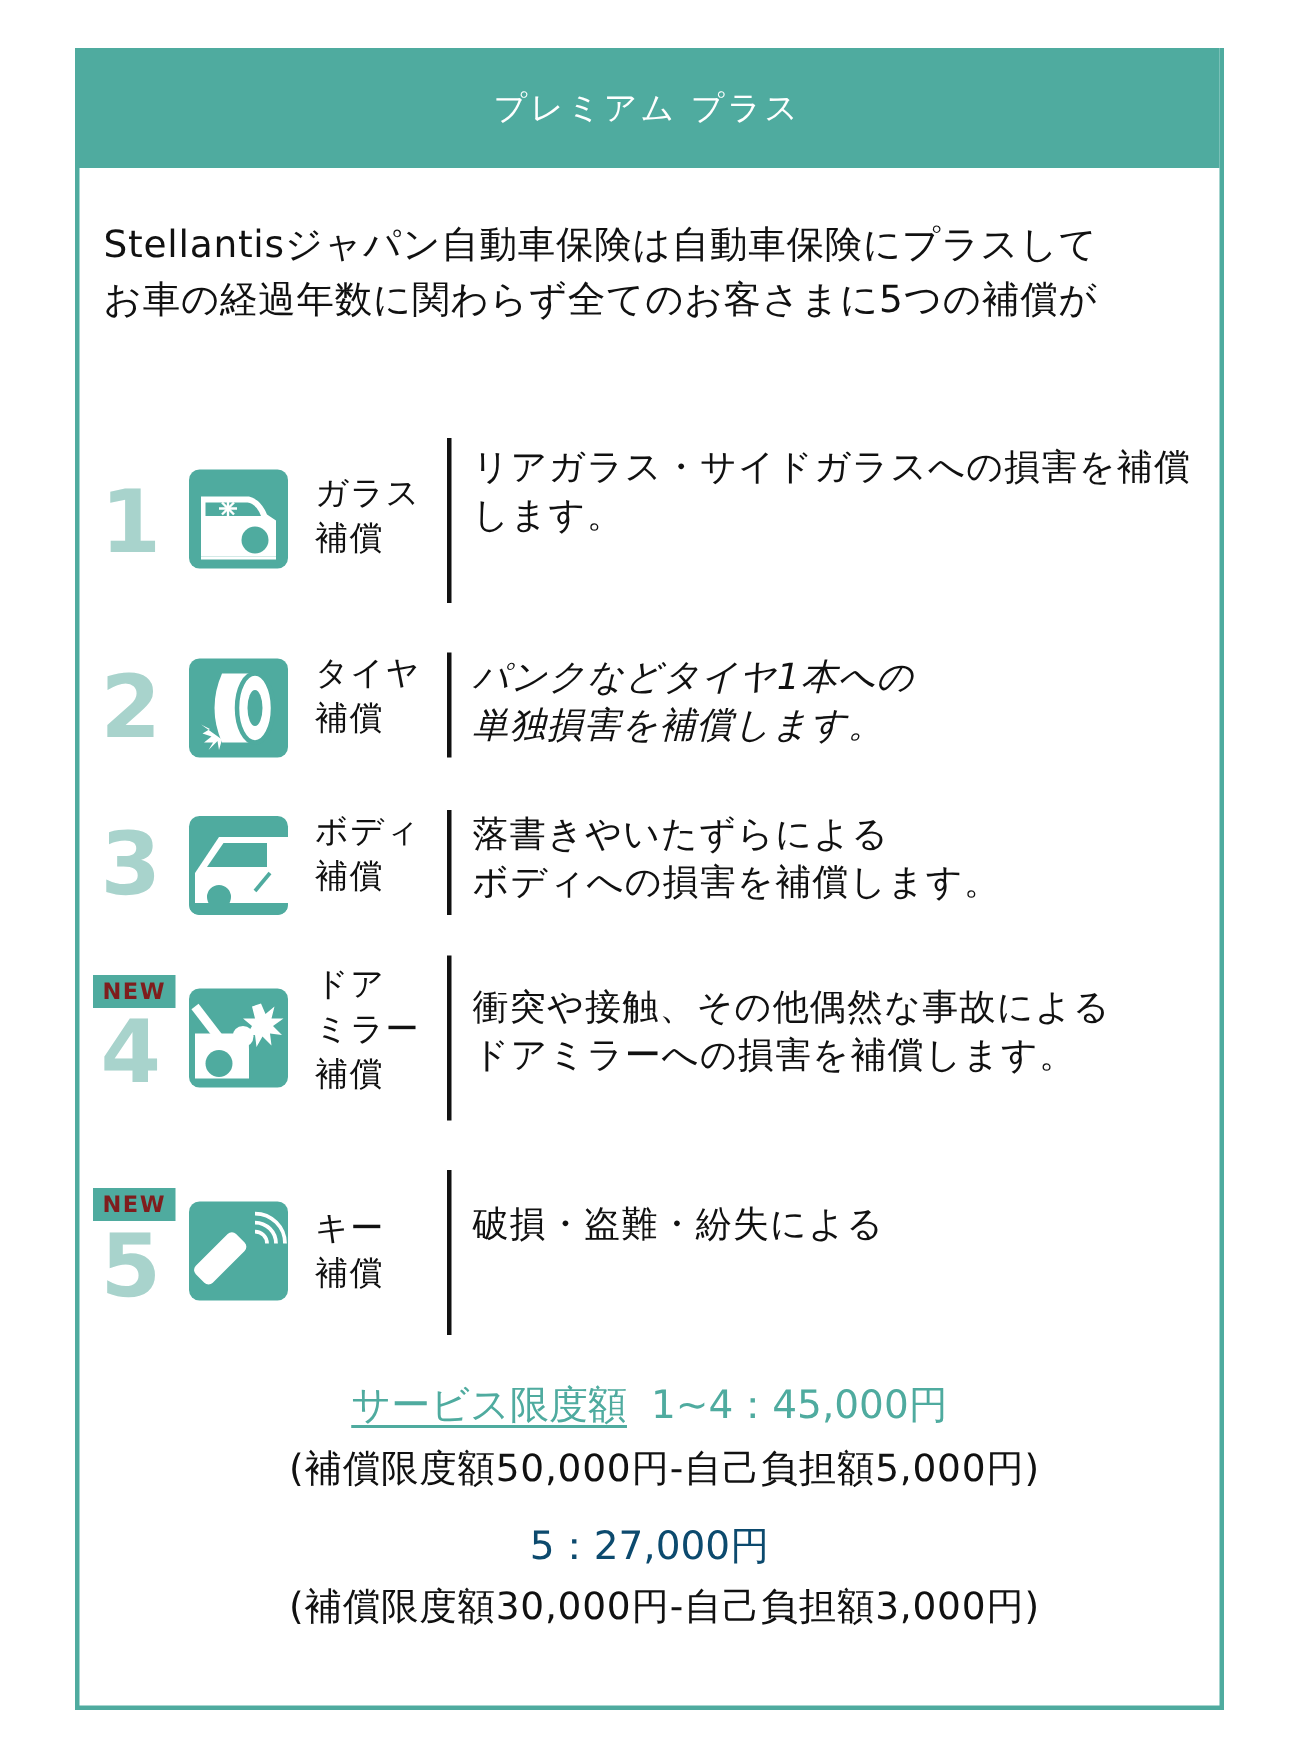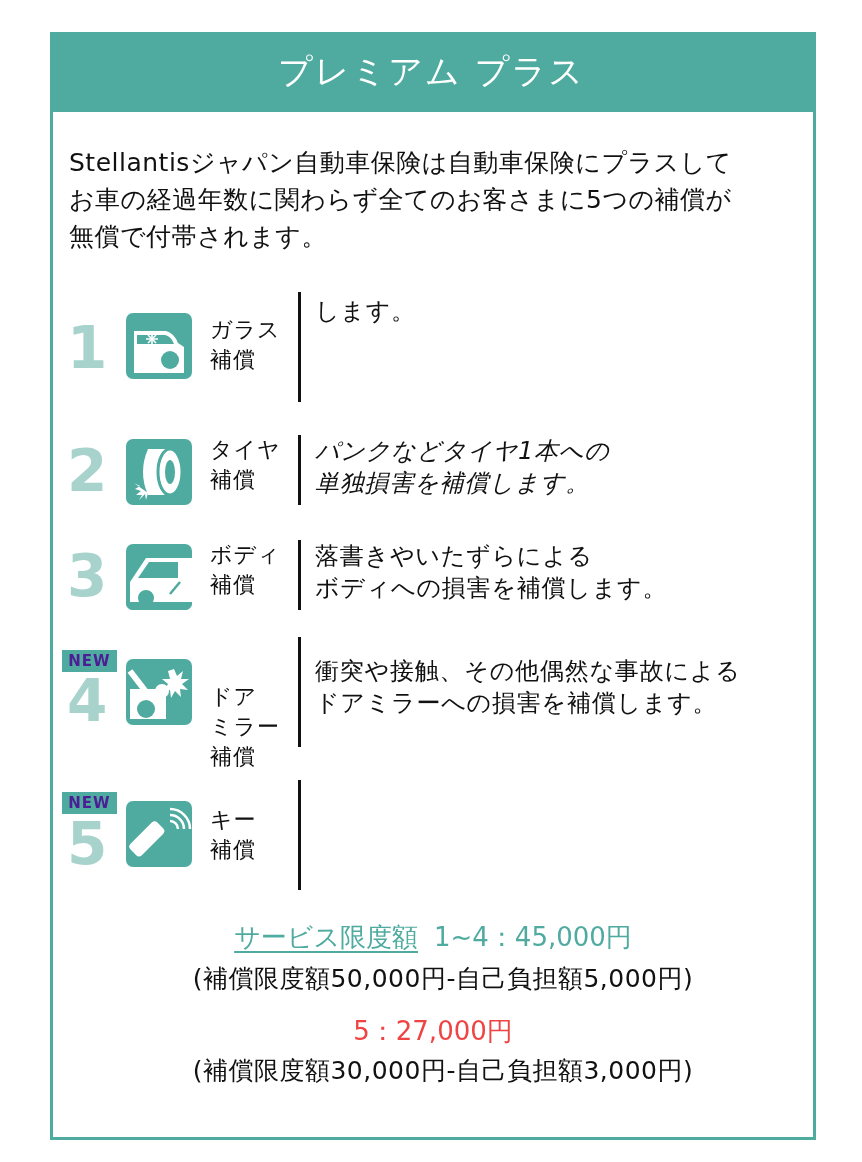--- a/index.html
+++ b/index.html
@@ -10,34 +10,34 @@
     }
     .card {
       position: absolute; left: 50px; top: 32px; width: 760px; height: 1105px;
       border: 3px solid #4fab9f; border-top: none; box-sizing: content-box;
       background: #fff;
     }
     .header {
       position: absolute; left: -3px; top: 0; width: 763px; height: 80px;
       background: #4fab9f; color: #ffffff;
       display: flex; align-items: center; justify-content: center;
-      font-size: 34px; letter-spacing: 2px;
+      font-size: 22px; letter-spacing: 2px;
     }
     .intro {
       position: absolute; left: 16px; top: 112px; width: 740px;
       font-size: 25px; line-height: 37px; letter-spacing: 0.5px;
     }
     .row { position: absolute; left: 0; width: 760px; }
     .num {
       position: absolute; left: 14px; font-size: 58px; font-weight: bold;
       color: #a8d3cc; font-family: "DejaVu Sans", sans-serif; line-height: 1;
     }
     .new-badge {
       position: absolute; left: 9px; width: 55px; height: 22px;
-      background: #4fab9f; color: #4c1d95; font-size: 15px; font-weight: bold;
+      background: #4fab9f; color: #7f1d1d; font-size: 15px; font-weight: bold;
       text-align: center; line-height: 22px; letter-spacing: 1px;
     }
     .icon {
       position: absolute; left: 73px; width: 66px; height: 66px;
       border-radius: 7px; background: #4fab9f; overflow: hidden;
     }
     .icon svg { width: 66px; height: 66px; display: block; }
     .label {
       position: absolute; left: 157px; font-size: 22px; line-height: 30px;
       letter-spacing: 1px;
@@ -46,34 +46,33 @@
       position: absolute; left: 245px; width: 3px; background: #111;
     }
     .desc {
       position: absolute; left: 262px; width: 495px; font-size: 24px;
       line-height: 32px; letter-spacing: 0.8px;
     }
     .limits { position: absolute; left: 0; top: 885px; width: 760px; text-align: center; }
     .lim-line1 { font-size: 26px; color: #4fab9f; height: 40px; line-height: 40px; }
     .lim-line1 .link { text-decoration: underline; text-underline-offset: 5px; margin-right: 16px; }
     .lim-sub { font-size: 25px; height: 44px; line-height: 44px; color: #111; letter-spacing: 0.5px; padding-left: 20px; }
-    .lim-line3 { font-size: 26px; color: #ef4444; height: 40px; line-height: 44px; margin-top: 8px; }
+    .lim-line3 { font-size: 26px; color: #0c4a6e; height: 40px; line-height: 44px; margin-top: 8px; }
   </style>
 </head>
 <body>
 
 <div class="card">
   <div class="header">
     <span>プレミアム プラス</span>
   </div>
 
   <div class="intro">
     <div>Stellantisジャパン自動車保険は自動車保険にプラスして</div>
     <div>お車の経過年数に関わらず全てのお客さまに5つの補償が</div>
-    <div>無償で付帯されます。</div>
   </div>
 
   <div class="row" style="top:255px;height:120px;">
     <div class="num" style="top:32px;">1</div>
     <div class="icon" style="top:26px;">
       <svg viewBox="0 0 66 66">
         <path d="M8 18 L40 18 Q48 20 52 30 L58 34 L58 58 L8 58 Z" fill="#fff"></path>
         <path d="M11 22 L39 22 Q45 23 48 31 L11 31 Z" fill="#4fab9f"></path>
         <g stroke="#fff" stroke-width="1.6">
           <line x1="22" y1="22" x2="30" y2="30"></line>
@@ -84,20 +83,21 @@
         <circle cx="44" cy="47" r="9" fill="#4fab9f"></circle>
         <rect x="8" y="58" width="50" height="2" fill="#fff"></rect>
       </svg>
     </div>
     <div class="label" style="top:28px;">
       <div>ガラス</div>
       <div>補償</div>
     </div>
     <div class="divider" style="top:5px;height:110px;"></div>
     <div class="desc" style="top:8px;">
+      <div>リアガラス・サイドガラスへの損害を補償</div>
       <div>します。</div>
     </div>
   </div>
 
   <div class="row" style="top:395px;height:80px;">
     <div class="num" style="top:15px;">2</div>
     <div class="icon" style="top:12px;">
       <svg viewBox="0 0 66 66">
         <path d="M22 10 L44 10 Q56 33 44 56 L22 56 Q12 33 22 10 Z" fill="#fff"></path>
         <ellipse cx="44" cy="33" rx="12" ry="23" fill="#fff" stroke="#4fab9f" stroke-width="3"></ellipse>
@@ -145,21 +145,21 @@
     <div class="num" style="top:40px;">4</div>
     <div class="icon" style="top:27px;">
       <svg viewBox="0 0 66 66">
         <path d="M4 30 L34 30 Q40 30 40 40 L40 60 L4 60 Z" fill="#fff"></path>
         <line x1="4" y1="12" x2="24" y2="38" stroke="#fff" stroke-width="6"></line>
         <circle cx="36" cy="32" r="7" fill="#fff"></circle>
         <circle cx="20" cy="50" r="9" fill="#4fab9f"></circle>
         <polygon points="48,10 51,17 57,12 55,20 63,20 56,25 62,31 54,30 55,38 49,32 45,39 44,31 38,32 42,25 36,20 44,20 42,12" fill="#fff"></polygon>
       </svg>
     </div>
-    <div class="label" style="top:10px;margin-top:40px;">
+    <div class="label" style="top:10px;">
       <div>ドア</div>
       <div>ミラー</div>
       <div>補償</div>
     </div>
     <div class="divider" style="top:5px;height:110px;"></div>
     <div class="desc" style="top:23px;">
       <div>衝突や接触、その他偶然な事故による</div>
       <div>ドアミラーへの損害を補償します。</div>
     </div>
   </div>
@@ -174,20 +174,21 @@
         <path d="M44 14 A14 14 0 0 1 58 28" fill="none" stroke="#fff" stroke-width="2.5"></path>
         <path d="M44 8 A20 20 0 0 1 64 28" fill="none" stroke="#fff" stroke-width="2.5"></path>
       </svg>
     </div>
     <div class="label" style="top:28px;">
       <div>キー</div>
       <div>補償</div>
     </div>
     <div class="divider" style="top:3px;height:110px;"></div>
     <div class="desc" style="top:23px;">
+      <div>破損・盗難・紛失による</div>
     </div>
   </div>
 
   <div class="limits">
     <div class="lim-line1">
       <span class="link">サービス限度額</span><span>1~4：45,000円</span>
     </div>
     <div class="lim-sub">(補償限度額50,000円-自己負担額5,000円)</div>
     <div class="lim-line3">5：27,000円</div>
     <div class="lim-sub">(補償限度額30,000円-自己負担額3,000円)</div>

